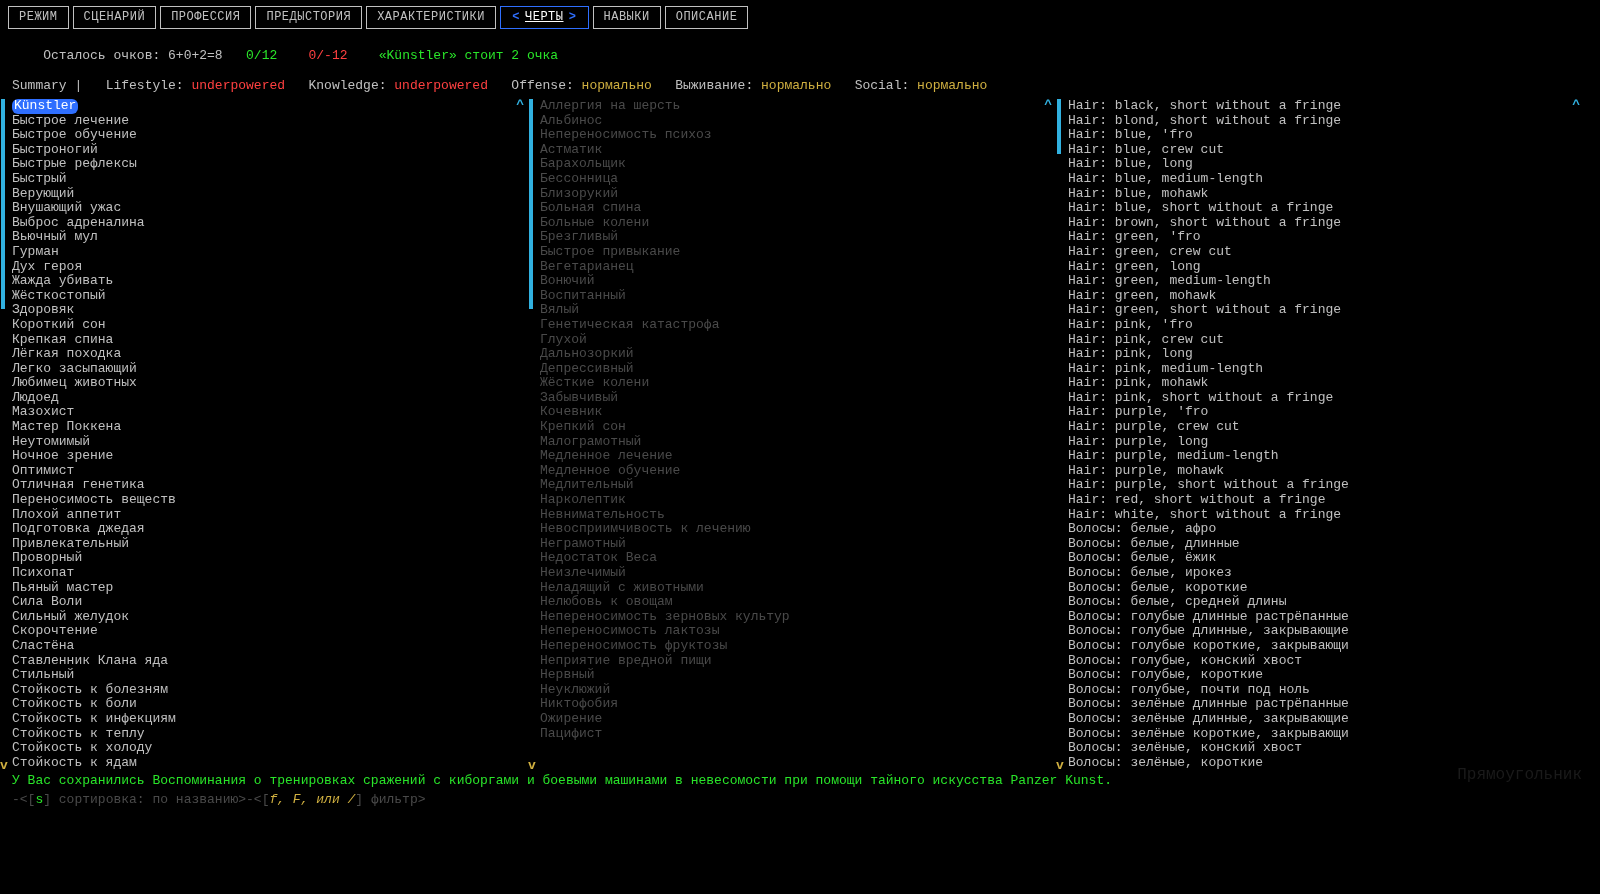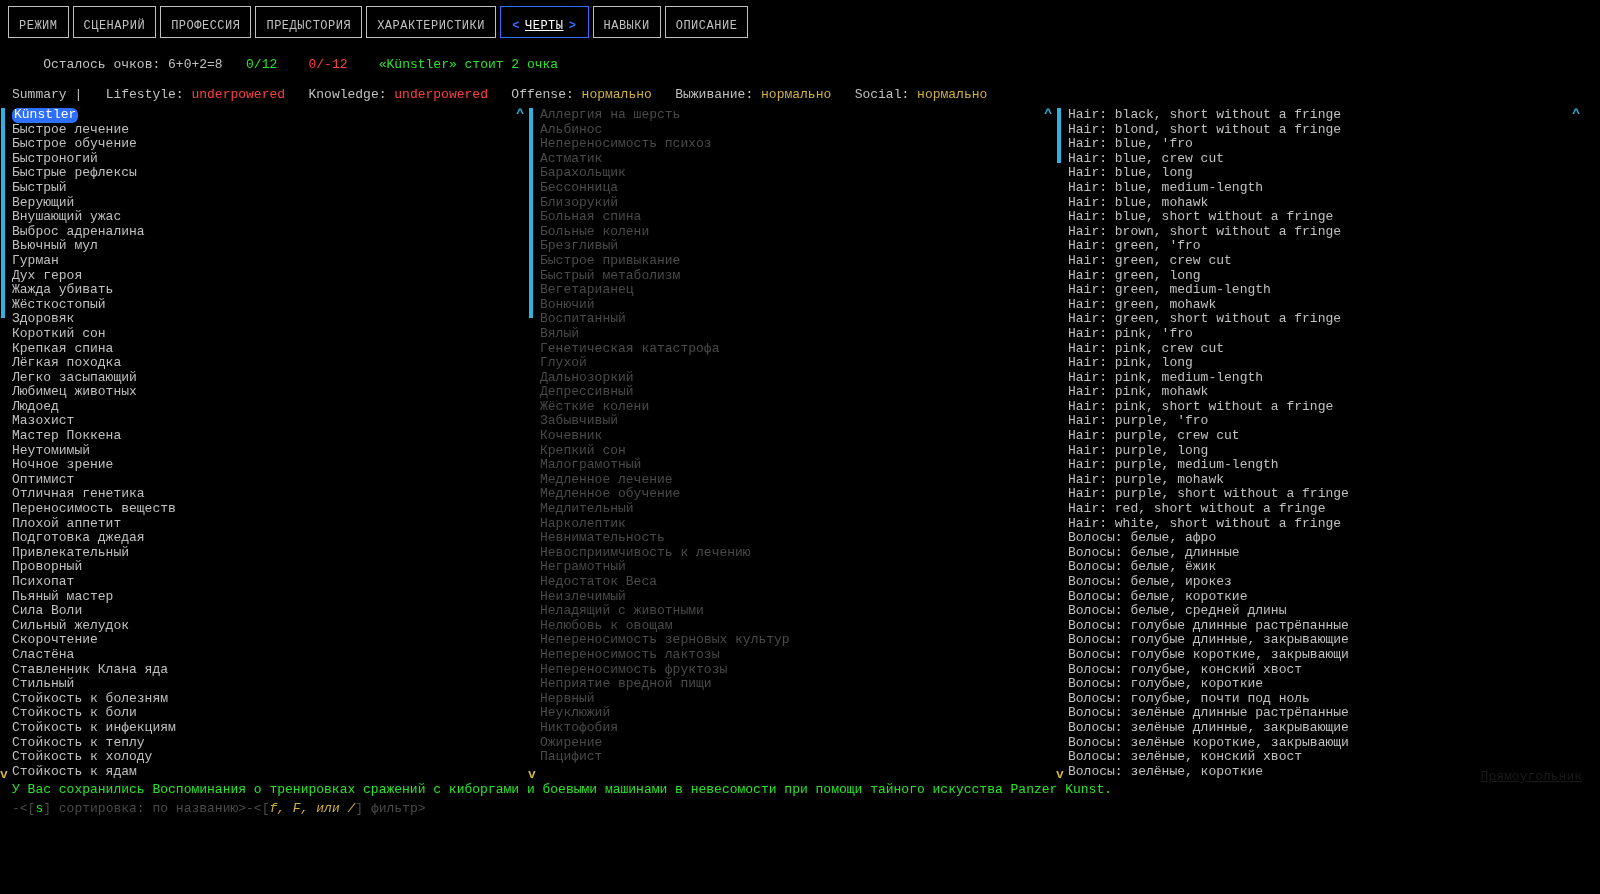--- a/index.html
+++ b/index.html
@@ -24,21 +24,21 @@
     font-family: "Consolas","Menlo","Courier New",monospace;
     font-size: 13px;
     overflow: hidden;
   }
   .root { padding: 6px 8px 0 8px; }
 
   
   .tabs { display: flex; gap: 4px; margin-bottom: 4px; }
   .tab {
     border: 1px solid var(--fg);
-    padding: 12px 10px 4px 10px;
+    padding: 3px 10px 4px 10px;
     color: var(--fg);
     font-size: 12px;
     letter-spacing: 0.5px;
     cursor: pointer;
   }
   .tab.active { border-color: var(--blue); color: var(--sel-fg); text-decoration: underline; }
   .tab .chev { display:inline-block; width:10px; text-align:center; color:var(--blue); font-weight:bold; }
   .tab .lbl { padding: 0 4px; }
 
   
@@ -73,23 +73,22 @@
   .desc { color: var(--green); padding: 2px 4px; }
   .footer { color: var(--dim); padding: 2px 4px; }
   .footer .k { color: var(--green); }
   .footer .k2 { color: var(--gold); font-style: italic; }
 
   
   .phantom {
     position: fixed;
     right: 18px; bottom: 110px;
     color: #1a1a1a;
-    font-size: 13px;
+    font-size: 16px;
     pointer-events: none;
-    text-decoration: underline;
   }
 
   
   .railwrap { position:absolute; left:-7px; top:0; bottom:0; width:4px; }
 </style>
 </head>
 <body>
 
 <div class="root">
 
@@ -131,21 +130,20 @@
           <li class="dim">Альбинос</li>
           <li class="dim">Непереносимость психоз</li>
           <li class="dim">Астматик</li>
           <li class="dim">Барахольщик</li>
           <li class="dim">Бессонница</li>
           <li class="dim">Близорукий</li>
           <li class="dim">Больная спина</li>
           <li class="dim">Больные колени</li>
           <li class="dim">Брезгливый</li>
           <li class="dim">Быстрое привыкание</li>
-          <li class="dim">Быстрый метаболизм</li>
           <li class="dim">Вегетарианец</li>
           <li class="dim">Вонючий</li>
           <li class="dim">Воспитанный</li>
           <li class="dim">Вялый</li>
           <li class="dim">Генетическая катастрофа</li>
           <li class="dim">Глухой</li>
           <li class="dim">Дальнозоркий</li>
           <li class="dim">Депрессивный</li>
           <li class="dim">Жёсткие колени</li>
           <li class="dim">Забывчивый</li>

